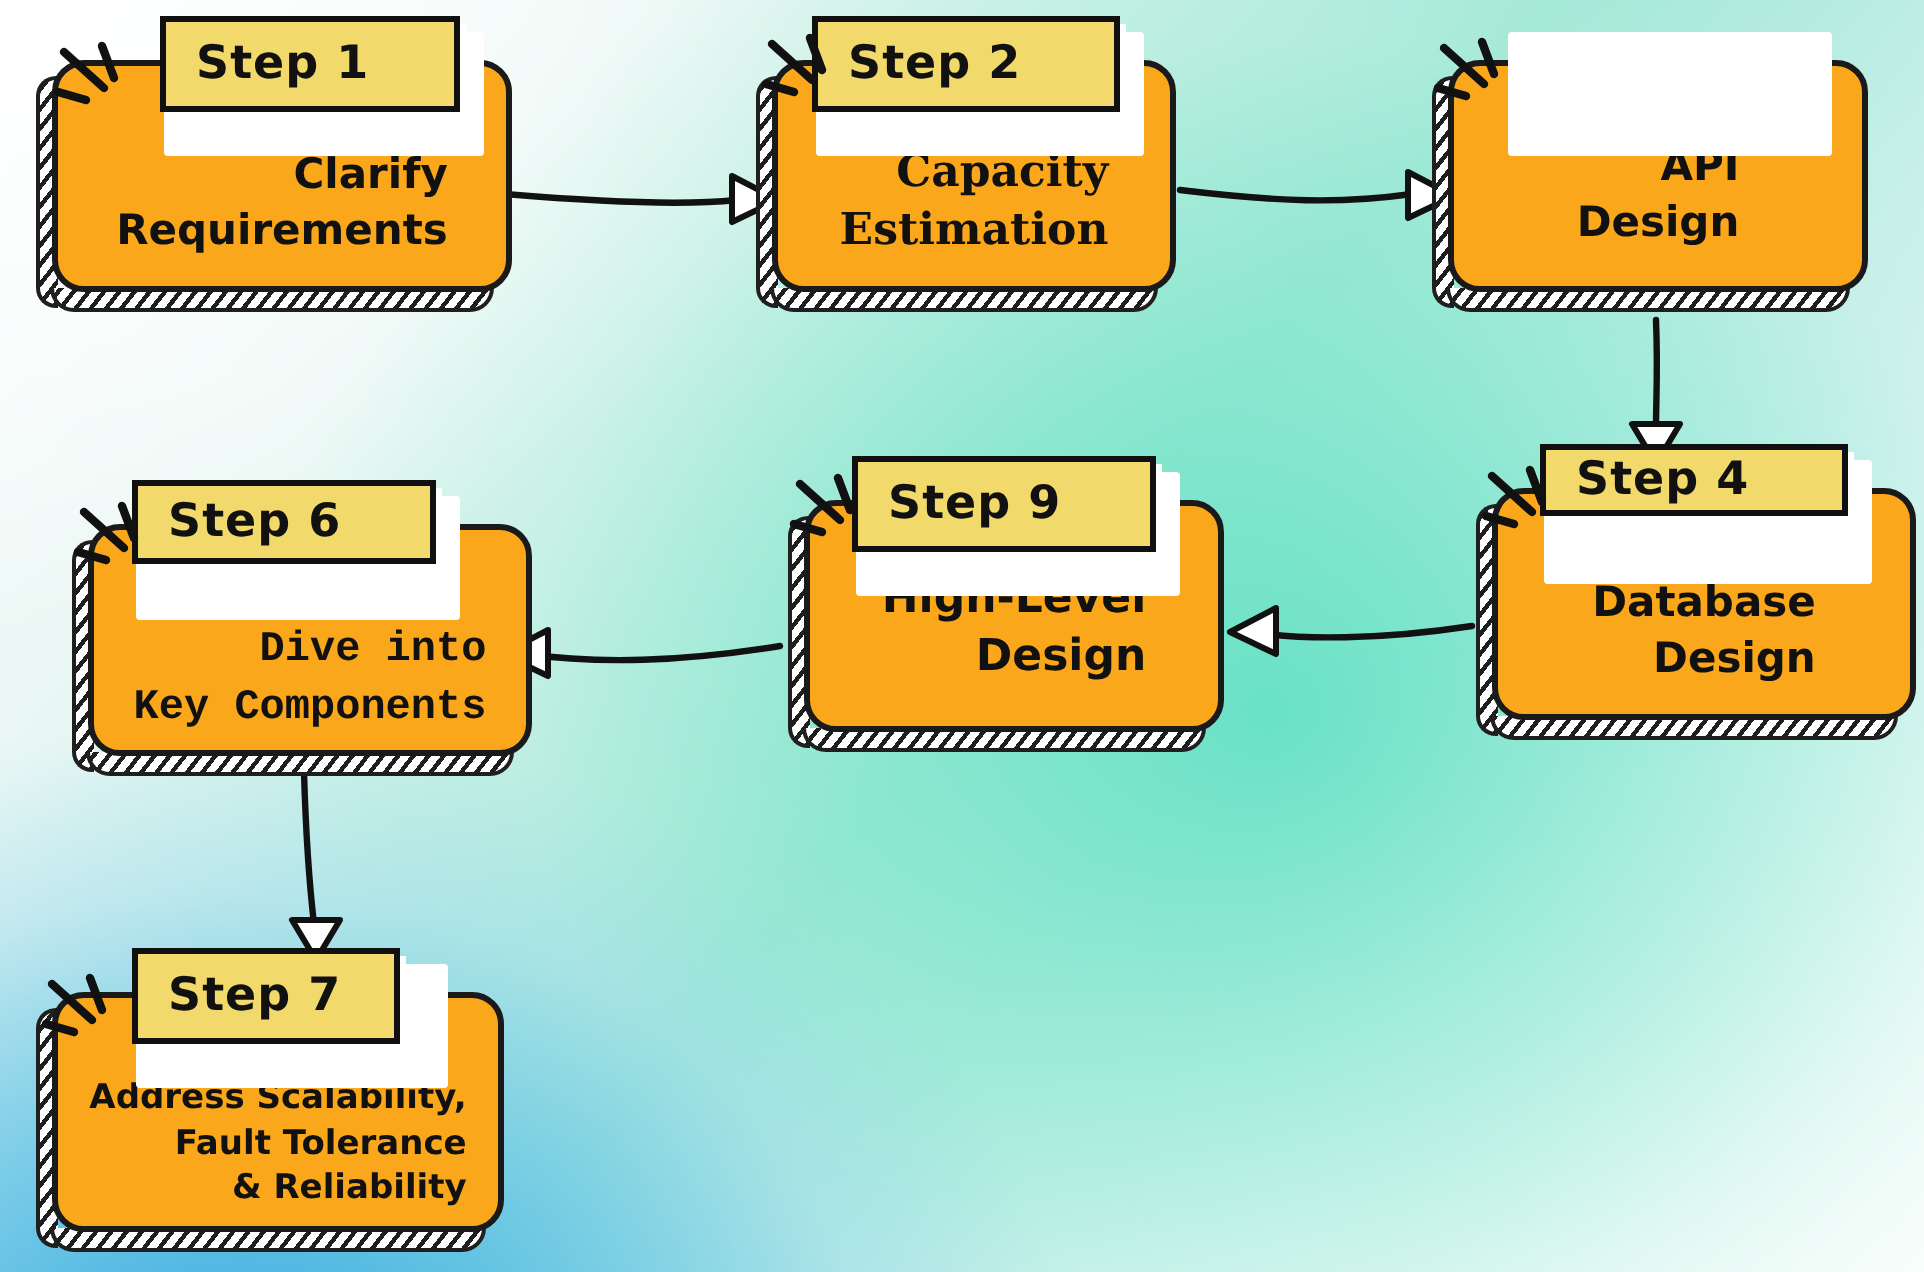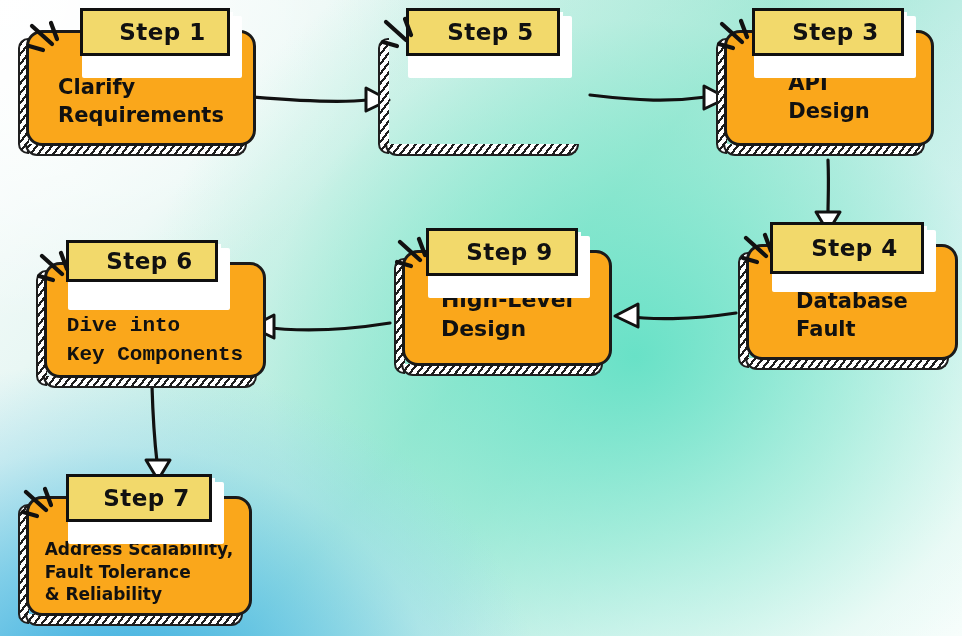--- a/index.html
+++ b/index.html
@@ -98,38 +98,37 @@
   }
 
   
   .step-banner {
     position: absolute;
     background: #F2D96B;
     border: 3px solid #101010;
     box-sizing: border-box;
     display: flex;
     align-items: center;
-    justify-content: center;
     box-shadow: 3px 4px 0 rgba(255,255,255,0.95);
     padding-left: 15px;
   }
   .step-banner span {
     font-family: "DejaVu Sans", sans-serif;
     font-weight: bold;
     font-size: 23px;
     color: #111111;
     letter-spacing: 0.5px;
     white-space: nowrap;
   }
 
   .card-text {
     font-family: "DejaVu Sans", sans-serif;
     font-weight: bold;
     color: #111111;
-    text-align: left;
+    text-align: right;
     line-height: 1.34;
     padding: 0 8px;
     white-space: pre-line;
   }
   .t-round { font-family: "DejaVu Sans", sans-serif; }
   .t-serif { font-family: "DejaVu Serif", serif; }
 
   
   .sparkle {
     position: absolute;
@@ -183,60 +182,61 @@
             <g stroke="#111111" stroke-width="4.2" stroke-linecap="round" fill="none">
               <line x1="6" y1="6" x2="26" y2="24"></line>
               <line x1="25" y1="3" x2="31" y2="19"></line>
               <line x1="3" y1="26" x2="17" y2="30"></line>
             </g>
           </svg></div>
       </div>
       <div class="card" style="left: 378px; top: 8px; width: 210px; height: 148px;">
         <div class="hatch-left"></div>
         <div class="hatch-bottom"></div>
+        <div class="card-body">
+          <div class="card-text t-serif" style="font-size: 22px; margin-top: 26px;">Capacity
+Estimation</div>
+        </div>
         <div class="paper" style="left: 30px; top: 8px; width: 164px; height: 62px;"></div>
         <div class="step-banner" style="left: 28px; top: 0px; width: 154px; height: 48px;">
-          <span>Step 5</span>
+          <span>Step 2</span>
         </div>
         <div class="sparkle" style="left: 2px; top: 8px;"><svg viewBox="0 0 46 46" width="46" height="46" xmlns="http://www.w3.org/2000/svg">
             <g stroke="#111111" stroke-width="4.2" stroke-linecap="round" fill="none">
               <line x1="6" y1="6" x2="26" y2="24"></line>
               <line x1="25" y1="3" x2="31" y2="19"></line>
               <line x1="3" y1="26" x2="17" y2="30"></line>
             </g>
           </svg></div>
       </div>
       <div class="card" style="left: 716px; top: 8px; width: 218px; height: 148px;">
         <div class="hatch-left"></div>
         <div class="hatch-bottom"></div>
         <div class="card-body">
           <div class="card-text t-round" style="font-size: 21px; margin-top: 18px;">API
 Design</div>
         </div>
         <div class="paper" style="left: 38px; top: 8px; width: 162px; height: 62px;"></div>
-        <div class="step-banner" style="left: 36px; top: 0px; width: 152px; height: 48px;">
-          <span>Step 3</span>
-        </div>
         <div class="sparkle" style="left: 0px; top: 10px;"><svg viewBox="0 0 46 46" width="46" height="46" xmlns="http://www.w3.org/2000/svg">
             <g stroke="#111111" stroke-width="4.2" stroke-linecap="round" fill="none">
               <line x1="6" y1="6" x2="26" y2="24"></line>
               <line x1="25" y1="3" x2="31" y2="19"></line>
               <line x1="3" y1="26" x2="17" y2="30"></line>
             </g>
           </svg></div>
       </div>
       <div class="card" style="left: 738px; top: 222px; width: 220px; height: 148px;">
         <div class="hatch-left"></div>
         <div class="hatch-bottom"></div>
         <div class="card-body">
           <div class="card-text t-round" style="font-size: 21px; margin-top: 26px;">Database
-Fault</div>
+Design</div>
         </div>
         <div class="paper" style="left: 34px; top: 8px; width: 164px; height: 62px;"></div>
-        <div class="step-banner" style="left: 32px; top: 0px; width: 154px; height: 52px;">
+        <div class="step-banner" style="left: 32px; top: 0px; width: 154px; height: 36px;">
           <span>Step 4</span>
         </div>
         <div class="sparkle" style="left: 2px; top: 10px;"><svg viewBox="0 0 46 46" width="46" height="46" xmlns="http://www.w3.org/2000/svg">
             <g stroke="#111111" stroke-width="4.2" stroke-linecap="round" fill="none">
               <line x1="6" y1="6" x2="26" y2="24"></line>
               <line x1="25" y1="3" x2="31" y2="19"></line>
               <line x1="3" y1="26" x2="17" y2="30"></line>
             </g>
           </svg></div>
       </div>
@@ -280,21 +280,21 @@
       </div>
       <div class="card" style="left: 18px; top: 474px; width: 234px; height: 152px;">
         <div class="hatch-left"></div>
         <div class="hatch-bottom"></div>
         <div class="card-body">
           <div class="card-text t-round" style="font-size: 17px; margin-top: 32px;">Address Scalability,
 Fault Tolerance
 &amp; Reliability</div>
         </div>
         <div class="paper" style="left: 50px; top: 8px; width: 156px; height: 62px;"></div>
-        <div class="step-banner" style="left: 48px; top: 0px; width: 146px; height: 48px;">
+        <div class="step-banner" style="left: 48px; top: 0px; width: 134px; height: 48px;">
           <span>Step 7</span>
         </div>
         <div class="sparkle" style="left: 2px; top: 12px;"><svg viewBox="0 0 46 46" width="46" height="46" xmlns="http://www.w3.org/2000/svg">
             <g stroke="#111111" stroke-width="4.2" stroke-linecap="round" fill="none">
               <line x1="6" y1="6" x2="26" y2="24"></line>
               <line x1="25" y1="3" x2="31" y2="19"></line>
               <line x1="3" y1="26" x2="17" y2="30"></line>
             </g>
           </svg></div>
       </div>

